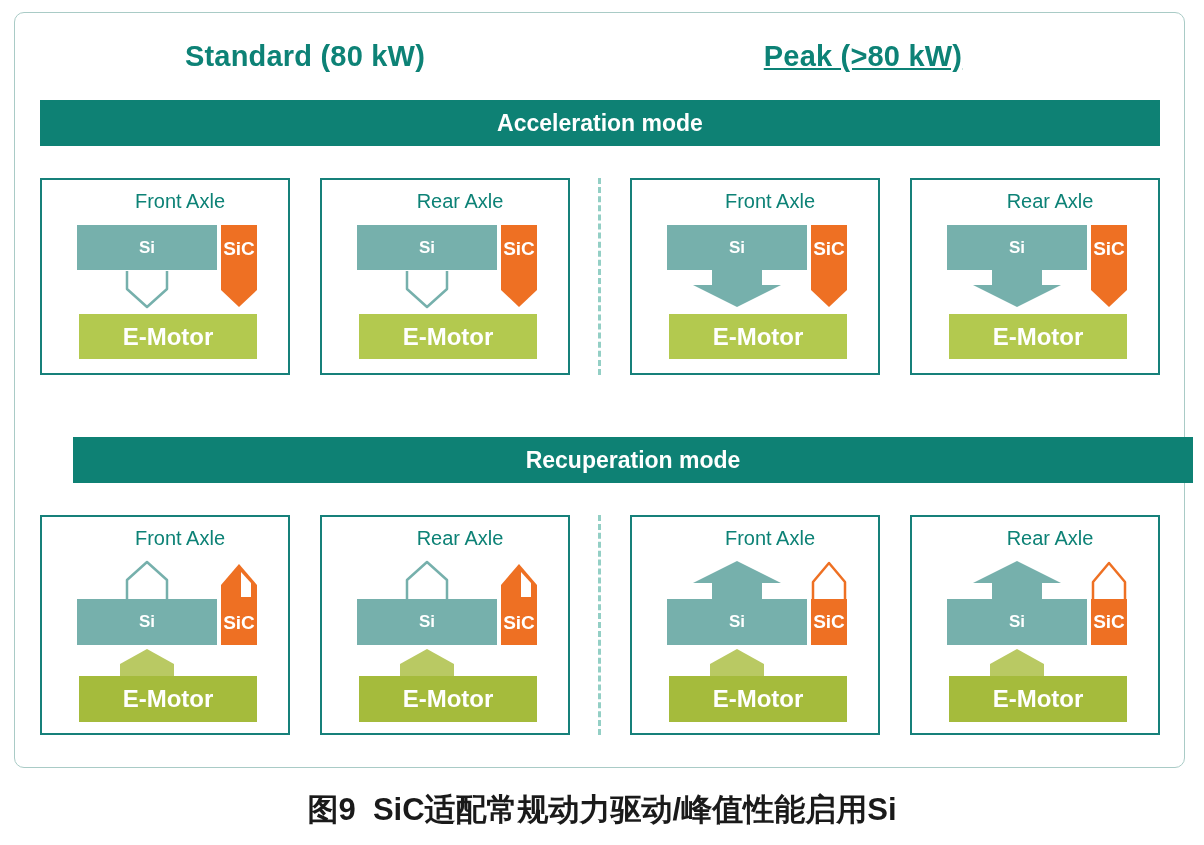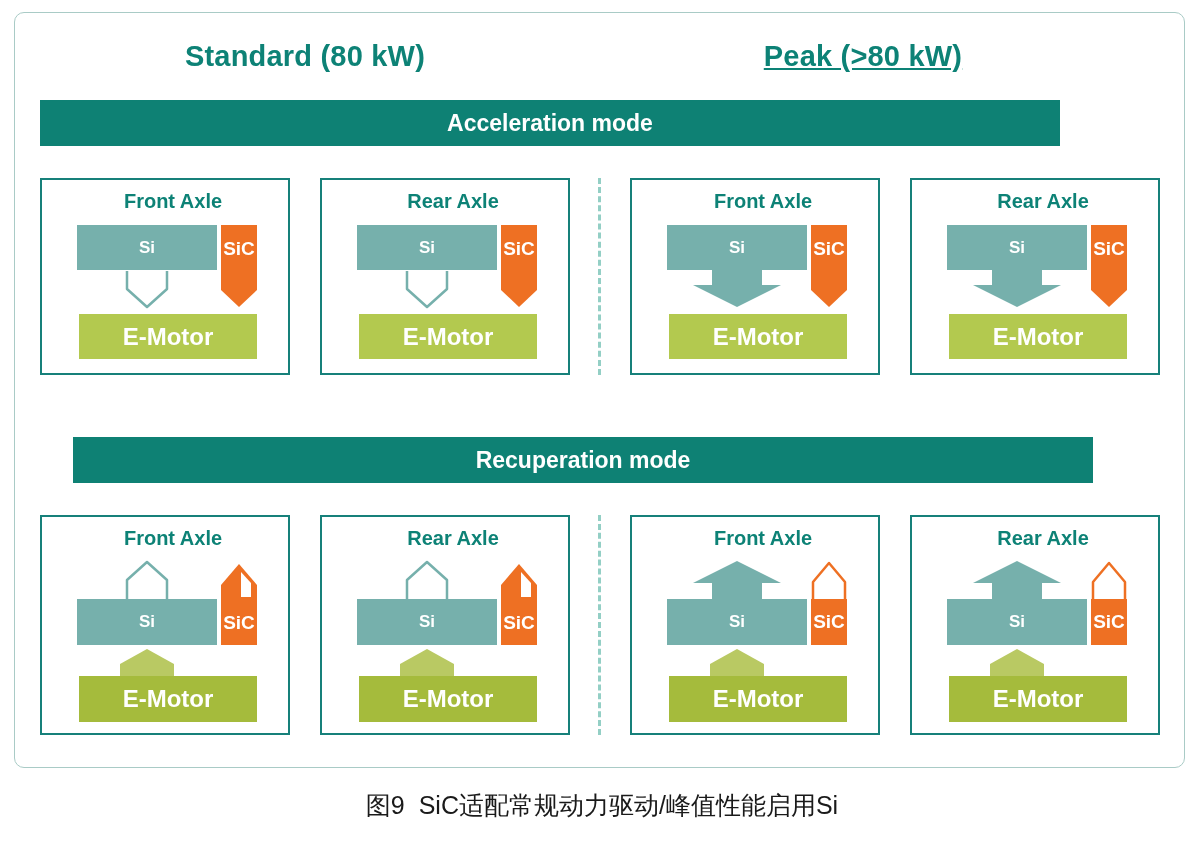--- a/index.html
+++ b/index.html
@@ -10,32 +10,32 @@
   .frame{
     position:absolute;left:14px;top:12px;width:1169px;height:754px;
     border:1px solid #a9cbc6;border-radius:10px;background:#ffffff;
   }
   .col-header{
     position:absolute;top:40px;width:530px;text-align:center;
     font-size:29px;font-weight:bold;color:var(--teal-text);
     letter-spacing:.2px;
   }
   .banner{
-    position:absolute;left:40px;width:1020px;height:46px;
+    position:absolute;left:40px;width:1120px;height:46px;
     background:var(--teal-banner);color:#ffffff;
     display:flex;align-items:center;justify-content:center;
     font-size:23px;font-weight:bold;
   }
   .axle-box{
     position:absolute;width:250px;background:#ffffff;
     border:2px solid var(--teal-border);box-sizing:border-box;
   }
   .box-title{
-    position:absolute;left:8px;top:10px;width:100%;text-align:center;
-    font-size:20px;font-weight:bold;color:var(--teal-text);
+    position:absolute;left:15px;top:10px;width:100%;text-align:center;
+    font-size:20px;font-weight:normal;color:var(--teal-text);
   }
   .bar{
     position:absolute;display:flex;align-items:center;justify-content:center;
     color:#ffffff;font-weight:bold;
   }
   .si-bar{background:var(--si-fill);font-size:17px;}
   .sic-rect{background:var(--sic-fill);font-size:19px;}
   .emotor-drive{background:var(--emotor-drive);font-size:24px;}
   .emotor-recup{background:var(--emotor-recup);font-size:24px;}
   .shape{position:absolute;overflow:visible;}
@@ -44,21 +44,21 @@
   .white-solid{fill:#ffffff;}
   .outline-teal{fill:#ffffff;stroke:var(--si-fill);stroke-width:2.5px;stroke-linejoin:round;}
   .outline-orange{fill:#ffffff;stroke:var(--sic-fill);stroke-width:2.5px;stroke-linejoin:round;}
   .emotor-arrow{fill:var(--emotor-arrow);}
   .svg-label{fill:#ffffff;font-family:"Liberation Sans",sans-serif;font-weight:bold;font-size:19px;text-anchor:middle;}
   .divider{
     position:absolute;width:0;border-left:3px dashed var(--divider-dash);
   }
   .caption{
     position:absolute;left:0;top:789px;width:1204px;text-align:center;
-    font-size:25px;color:#1a1a1a;white-space:pre;
+    font-size:31px;color:#1a1a1a;white-space:pre;font-weight:bold;
   }
 </style>
 </head>
 <body>
 
 <div class="frame"></div>
 
 <div class="col-header" style="left:40px;">Standard (80 kW)</div>
 <div class="col-header" style="left:598px;text-decoration:underline;">Peak (&gt;80 kW)</div>
 

